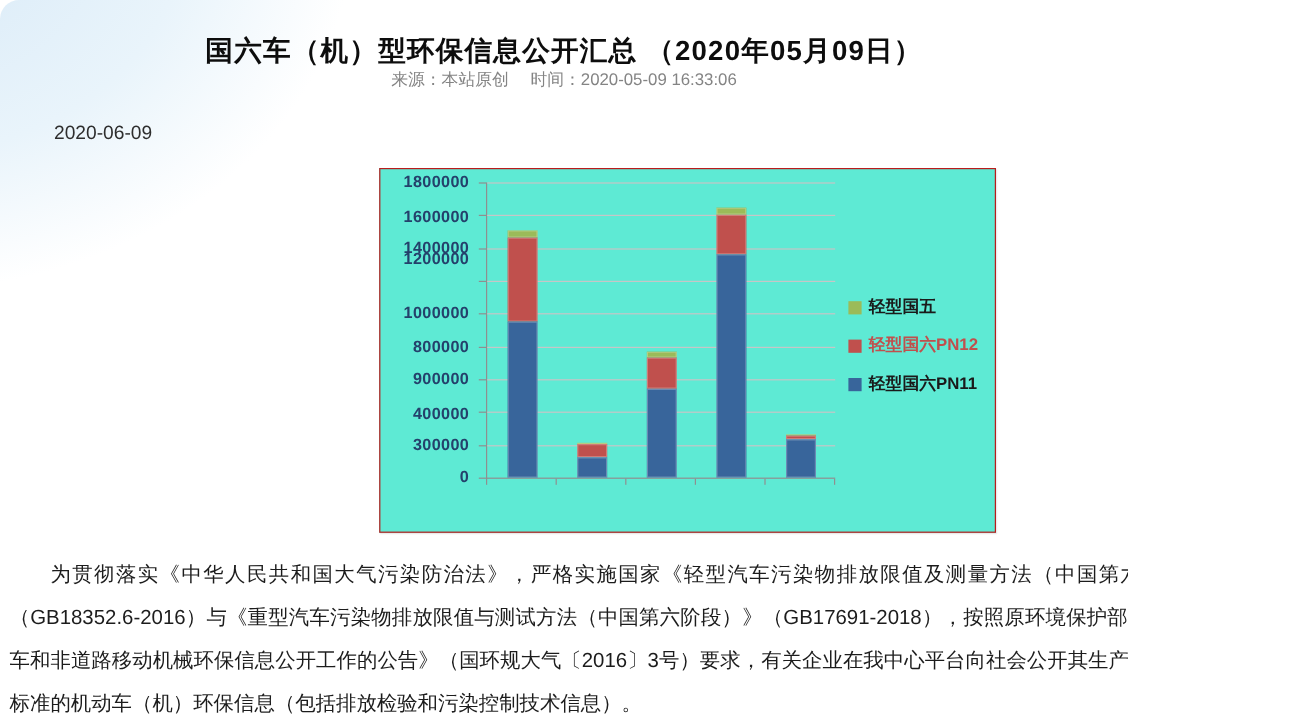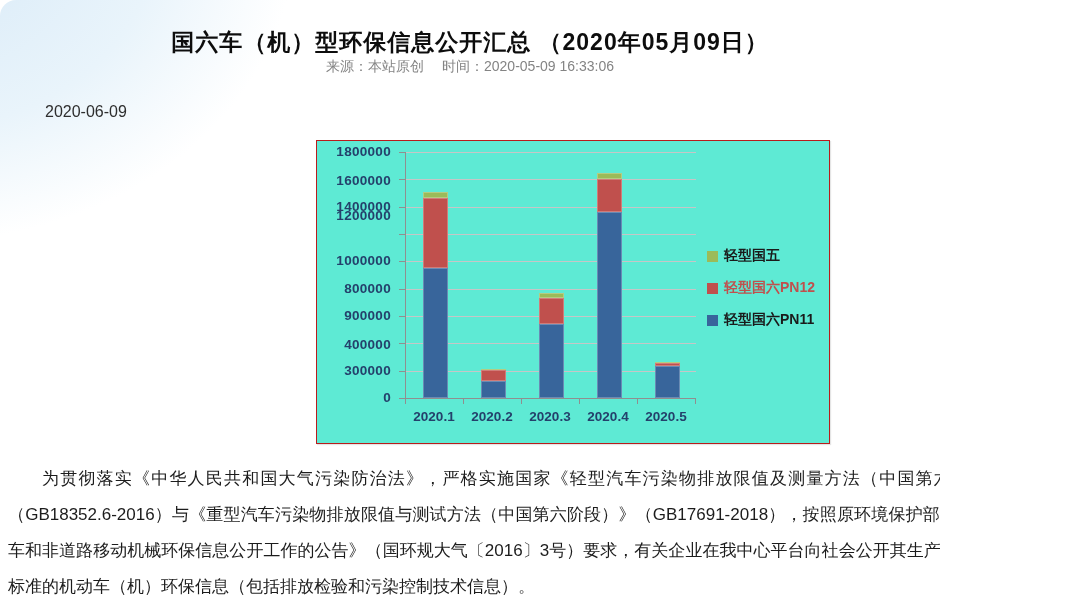--- a/index.html
+++ b/index.html
@@ -121,27 +121,20 @@
         </div>
     </div>
     <div class="x-ticks">
         <div class="xtick" style="left: 0px;"></div>
         <div class="xtick" style="left: 58px;"></div>
         <div class="xtick" style="left: 116px;"></div>
         <div class="xtick" style="left: 174px;"></div>
         <div class="xtick" style="left: 232px;"></div>
         <div class="xtick" style="left: 290px;"></div>
       </div>
-    <div class="x-axis-labels">
-        <div class="xlab" style="left: 0px; width: 58px;">2020.1</div>
-        <div class="xlab" style="left: 58px; width: 58px;">2020.2</div>
-        <div class="xlab" style="left: 116px; width: 58px;">2020.3</div>
-        <div class="xlab" style="left: 174px; width: 58px;">2020.4</div>
-        <div class="xlab" style="left: 232px; width: 58px;">2020.5</div>
-      </div>
     <div class="chart-legend">
         <div class="legend-item">
           <span class="swatch" style="background: rgb(155, 187, 89);"></span>
           <span class="ltext" style="color: rgb(26, 26, 26);">轻型国五</span>
         </div>
         <div class="legend-item">
           <span class="swatch" style="background: rgb(192, 80, 77);"></span>
           <span class="ltext" style="color: rgb(192, 80, 77);">轻型国六PN12</span>
         </div>
         <div class="legend-item">

